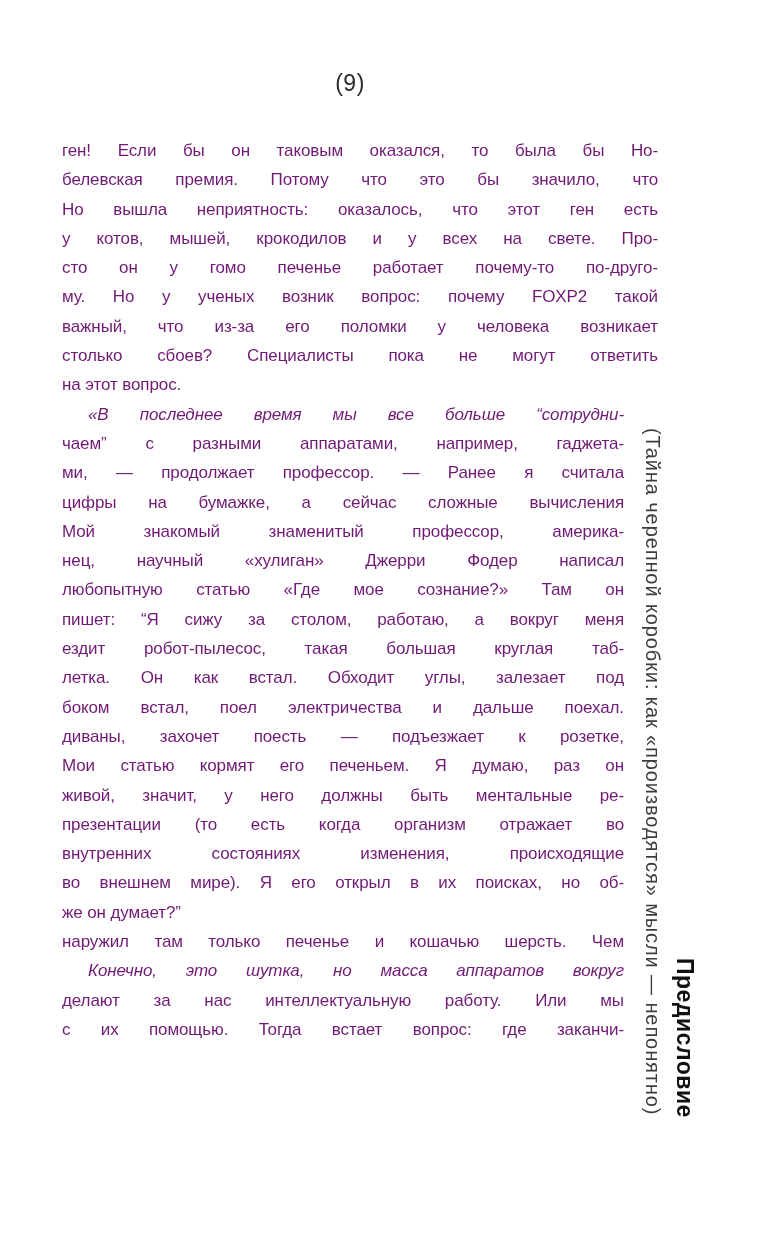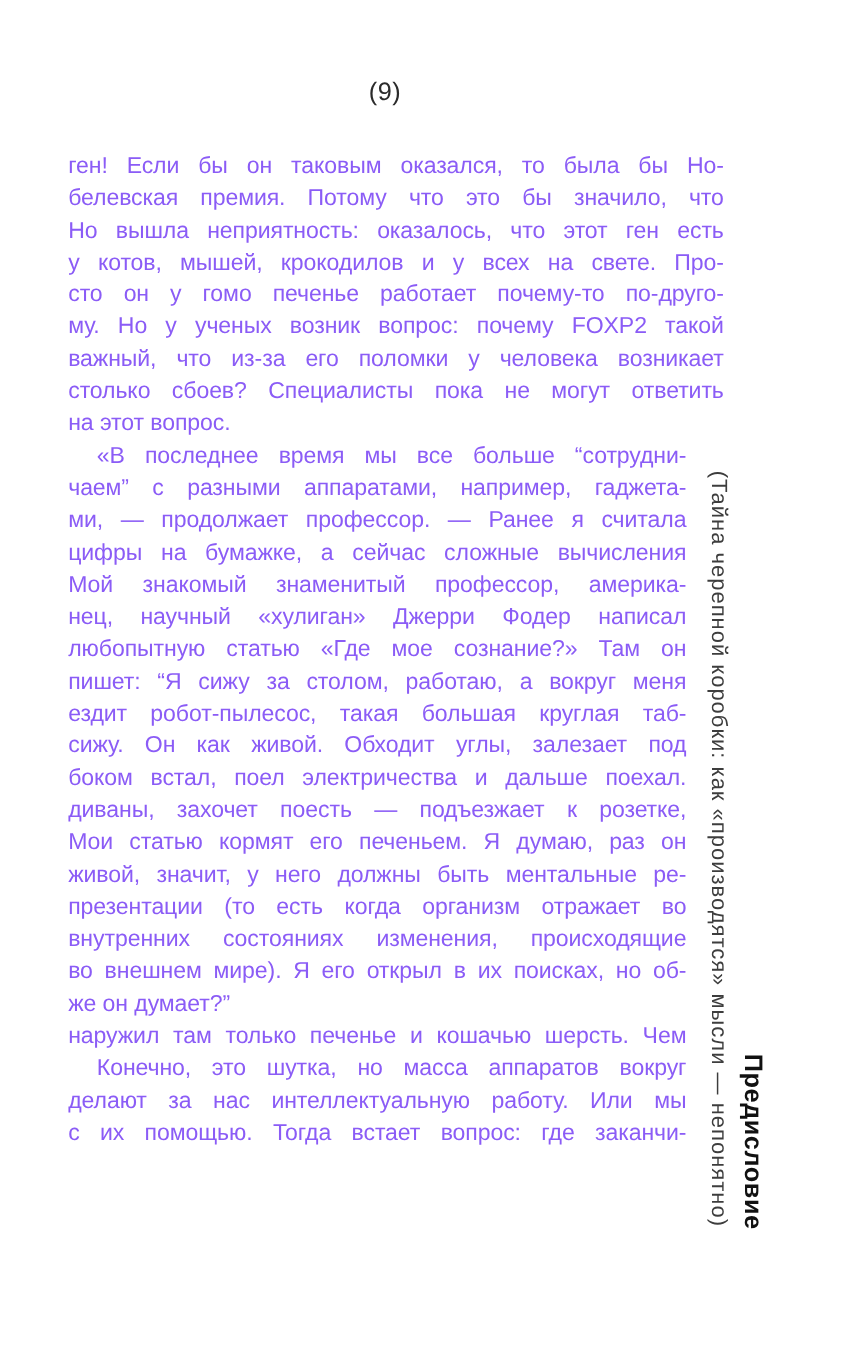--- a/index.html
+++ b/index.html
@@ -33,35 +33,36 @@
     width: 596px;
   }
   .paragraph {
     width: 562px;
     margin: 0;
   }
   .paragraph.wide {
     width: 596px;
   }
   .line {
-    font-size: 21px;
+    font-size: 17px;
     line-height: 29.3px;
     letter-spacing: -0.1px;
     text-align: justify;
     text-align-last: justify;
     text-justify: inter-word;
     white-space: nowrap;
-    color: #8b5cf6;
+    color: #701a75;
   }
   .line.unjust {
     text-align: right;
     text-align-last: left;
   }
   .line.indent {
     text-indent: 26px;
+    font-style: italic;
   }
   .margin-title {
     position: absolute;
     left: 664px;
     top: 428px;
     transform: rotate(90deg);
     transform-origin: 0 0;
     white-space: nowrap;
     font-size: 20px;
     font-weight: 300;
@@ -103,21 +104,21 @@
       <div class="paragraph">
         <div class="line indent">«В последнее время мы все больше “сотрудни-</div>
         <div class="line">чаем” с разными аппаратами, например, гаджета-</div>
         <div class="line">ми, — продолжает профессор. — Ранее я считала</div>
         <div class="line">цифры на бумажке, а сейчас сложные вычисления</div>
         <div class="line">Мой знакомый знаменитый профессор, америка-</div>
         <div class="line">нец, научный «хулиган» Джерри Фодер написал</div>
         <div class="line">любопытную статью «Где мое сознание?» Там он</div>
         <div class="line">пишет: “Я сижу за столом, работаю, а вокруг меня</div>
         <div class="line">ездит робот-пылесос, такая большая круглая таб-</div>
-        <div class="line">сижу. Он как живой. Обходит углы, залезает под</div>
+        <div class="line">летка. Он как встал. Обходит углы, залезает под</div>
         <div class="line">боком встал, поел электричества и дальше поехал.</div>
         <div class="line">диваны, захочет поесть — подъезжает к розетке,</div>
         <div class="line">Мои статью кормят его печеньем. Я думаю, раз он</div>
         <div class="line">живой, значит, у него должны быть ментальные ре-</div>
         <div class="line">презентации (то есть когда организм отражает во</div>
         <div class="line">внутренних состояниях изменения, происходящие</div>
         <div class="line">во внешнем мире). Я его открыл в их поисках, но об-</div>
         <div class="line unjust">же он думает?”</div>
         <div class="line">наружил там только печенье и кошачью шерсть. Чем</div>
       </div>

